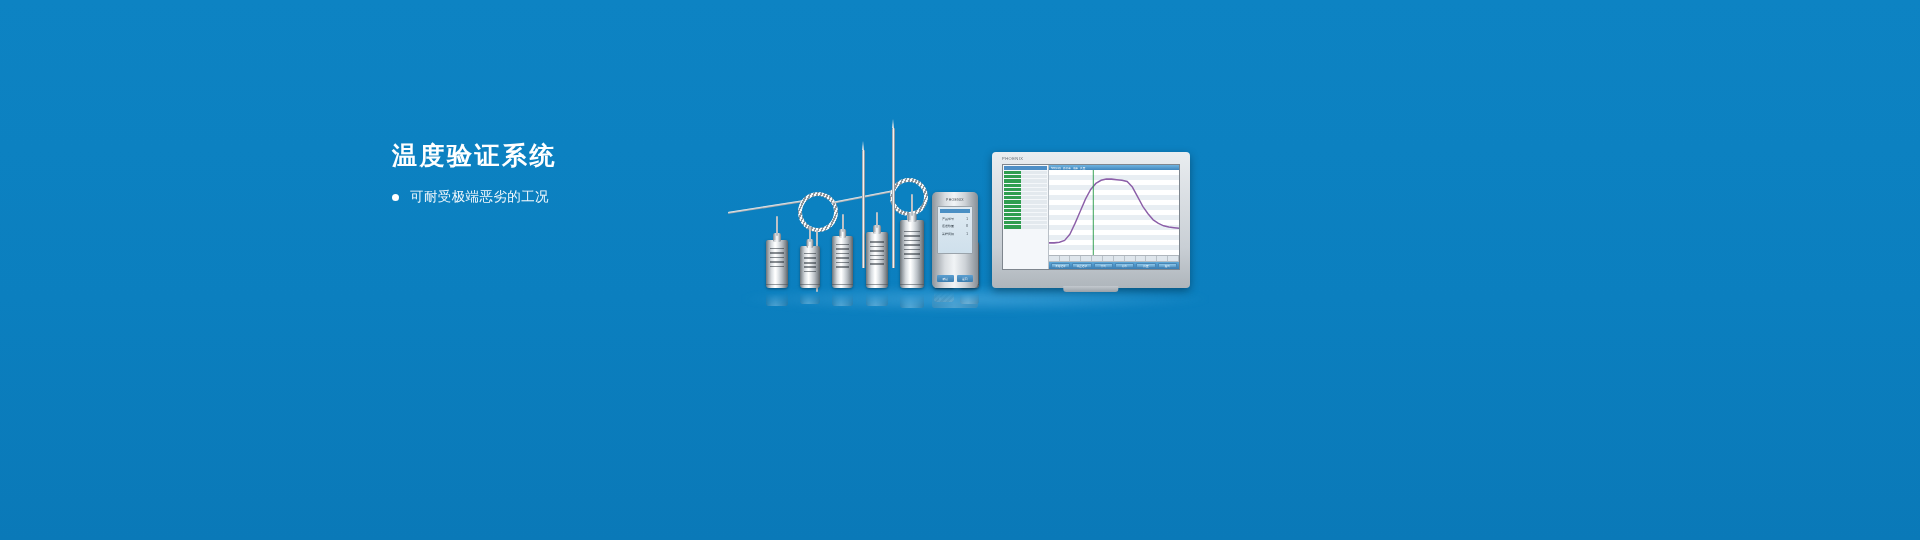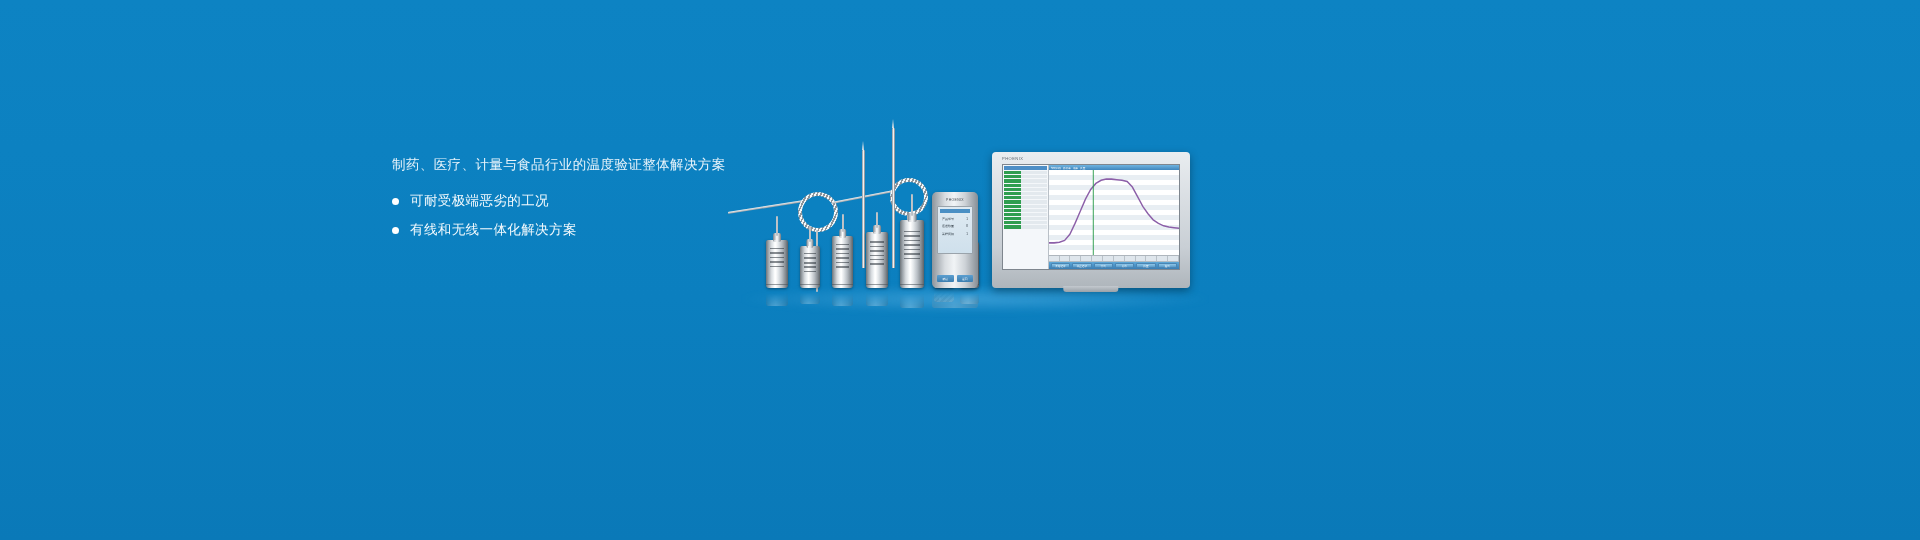--- a/index.html
+++ b/index.html
@@ -317,30 +317,26 @@
     background:radial-gradient(ellipse at center, rgba(120,200,245,.40), rgba(11,129,193,0) 70%);
     filter:blur(3px);
   }
 </style>
 </head>
 <body>
 
 <div class="banner">
 
   <div class="text-block">
-    <div class="subtitle">制药、医疗、计量与食品行业的温度验证整体解决方案</div>
+    <div class="page-title">温度验证系统</div>
 
     <ul class="bullet-list">
       <li class="bullet-item">
         <span class="bullet-dot"></span>
         <span>可耐受极端恶劣的工况</span>
-      </li>
-      <li class="bullet-item">
-        <span class="bullet-dot"></span>
-        <span>有线和无线一体化解决方案</span>
       </li>
     </ul>
   </div>
 
   <div class="glow"></div>
 
   <div class="product-area">
 
     <div class="coil-wrap" style="left:8px; top:70px; width:120px; height:95px;">
       <div class="coil-arm" style="left:0px; top:22px; width:78px; transform:rotate(-9deg);"></div>

